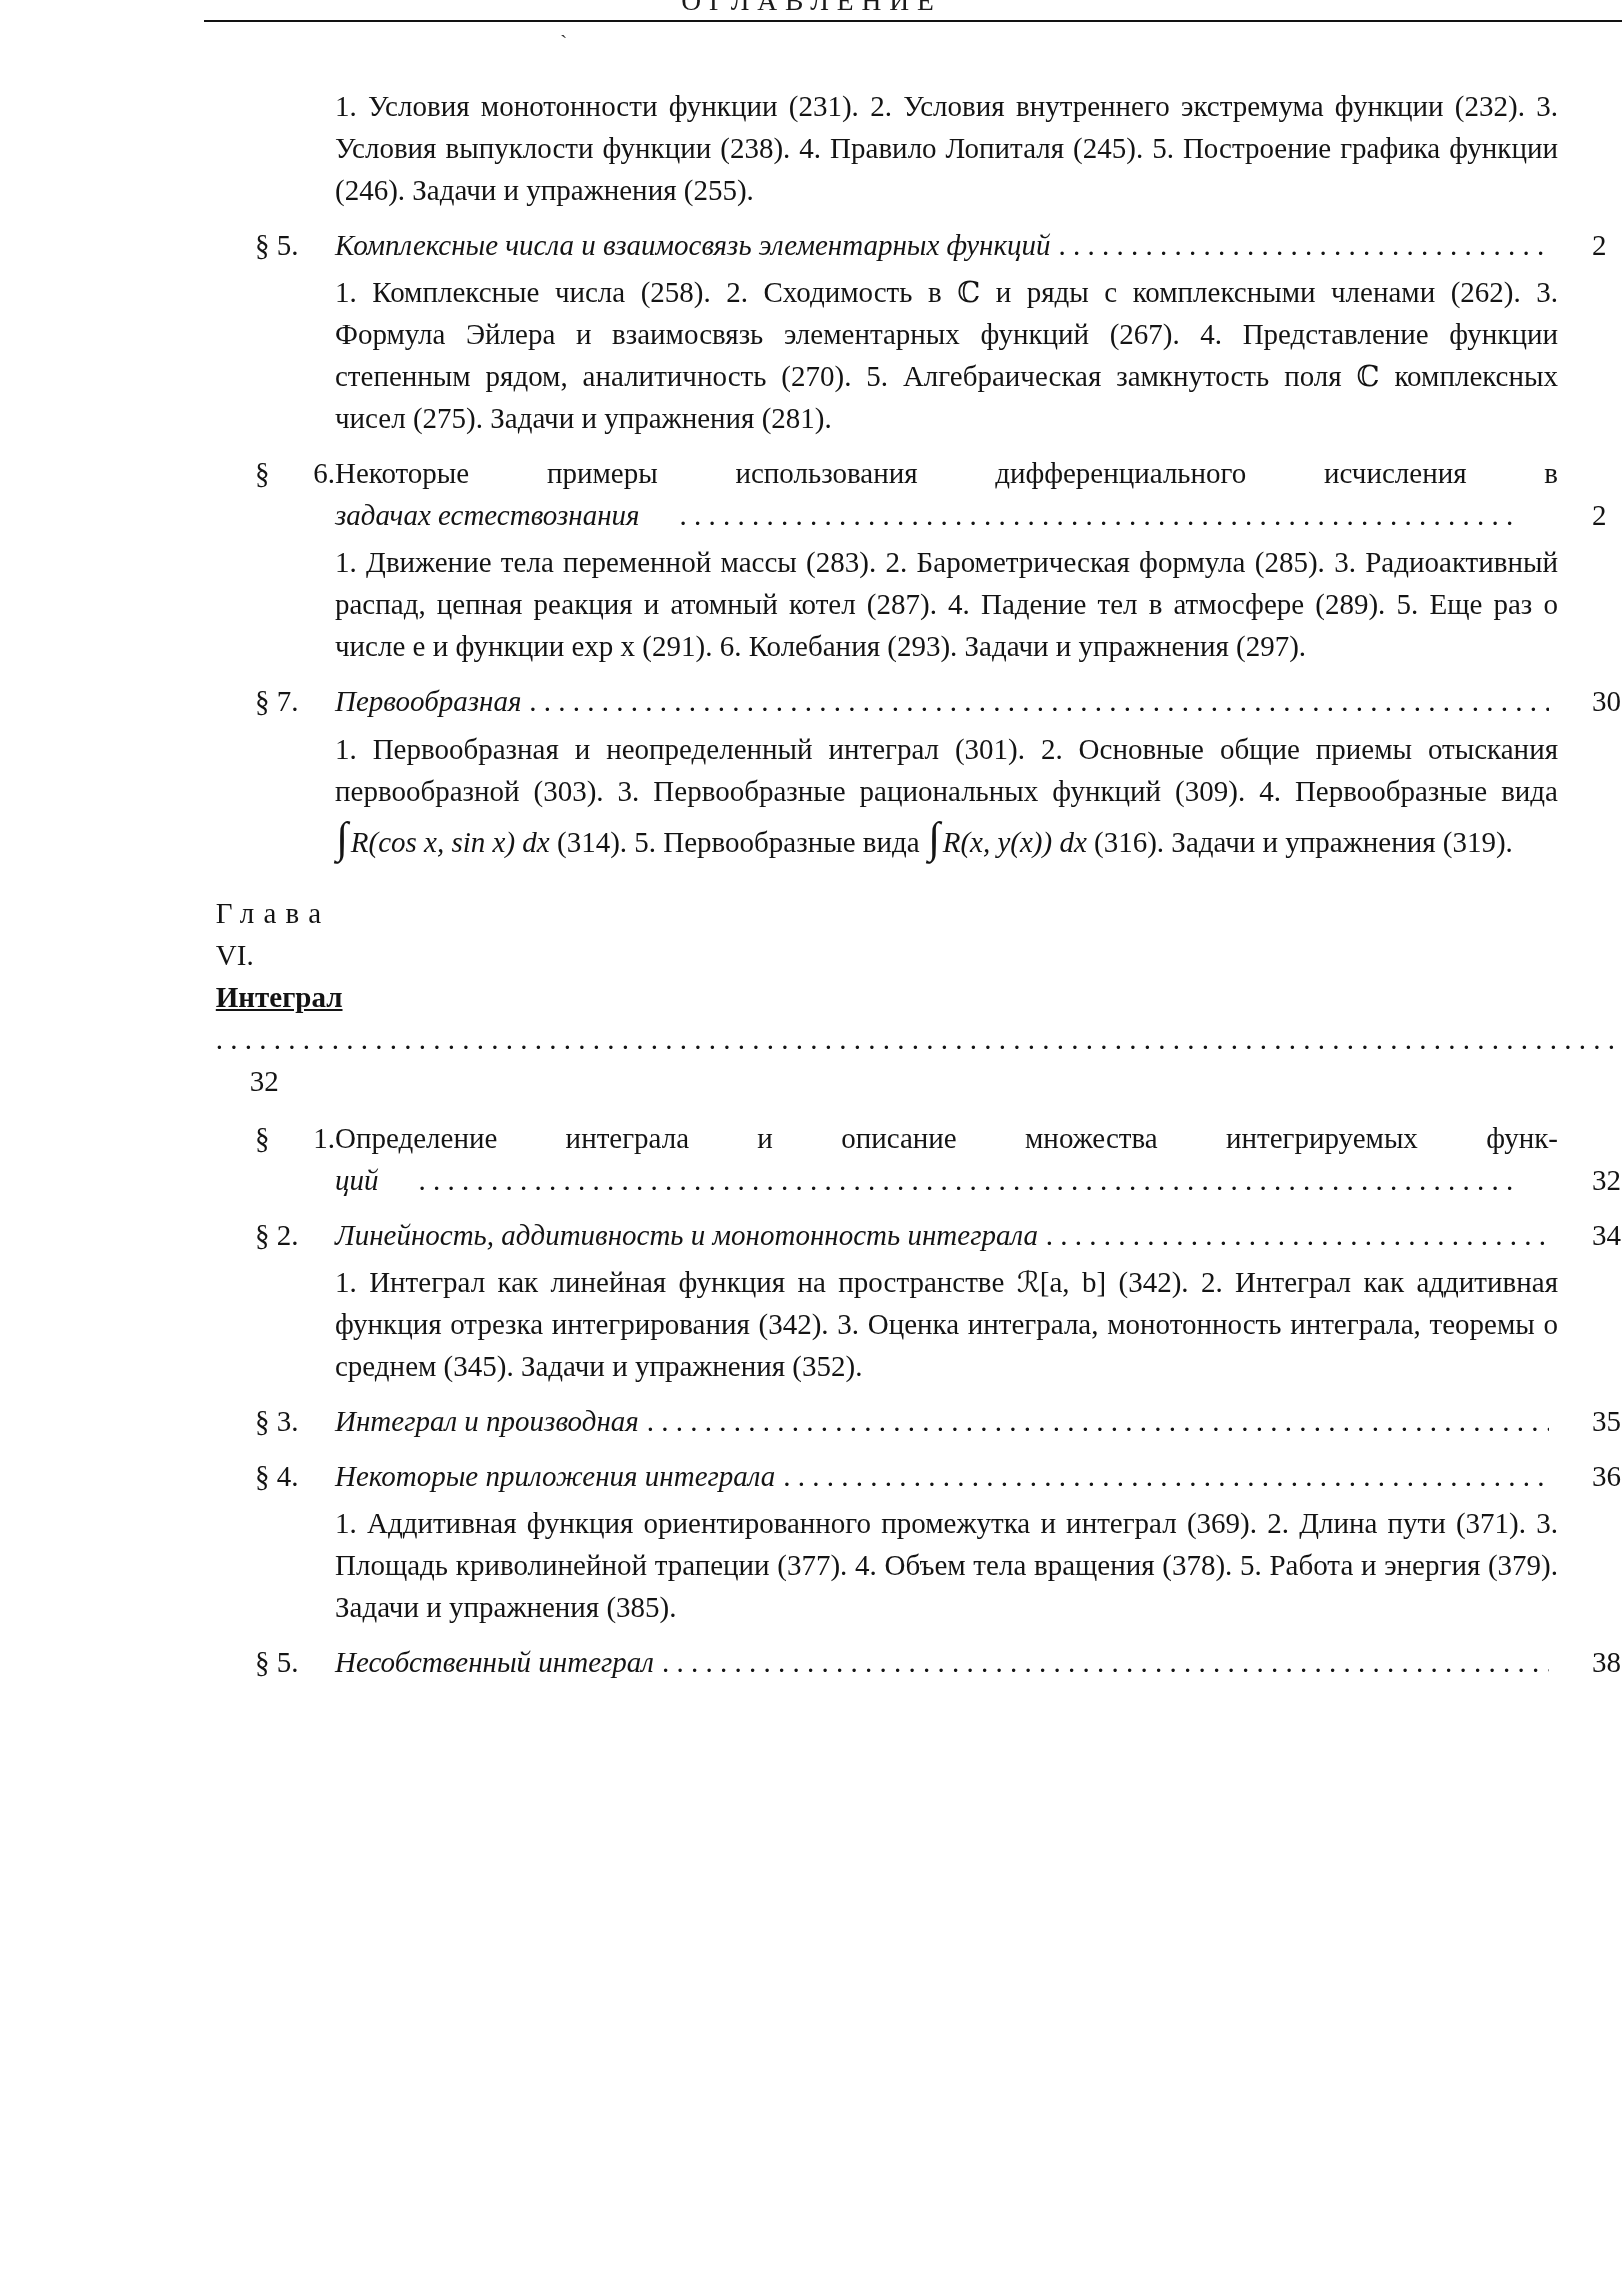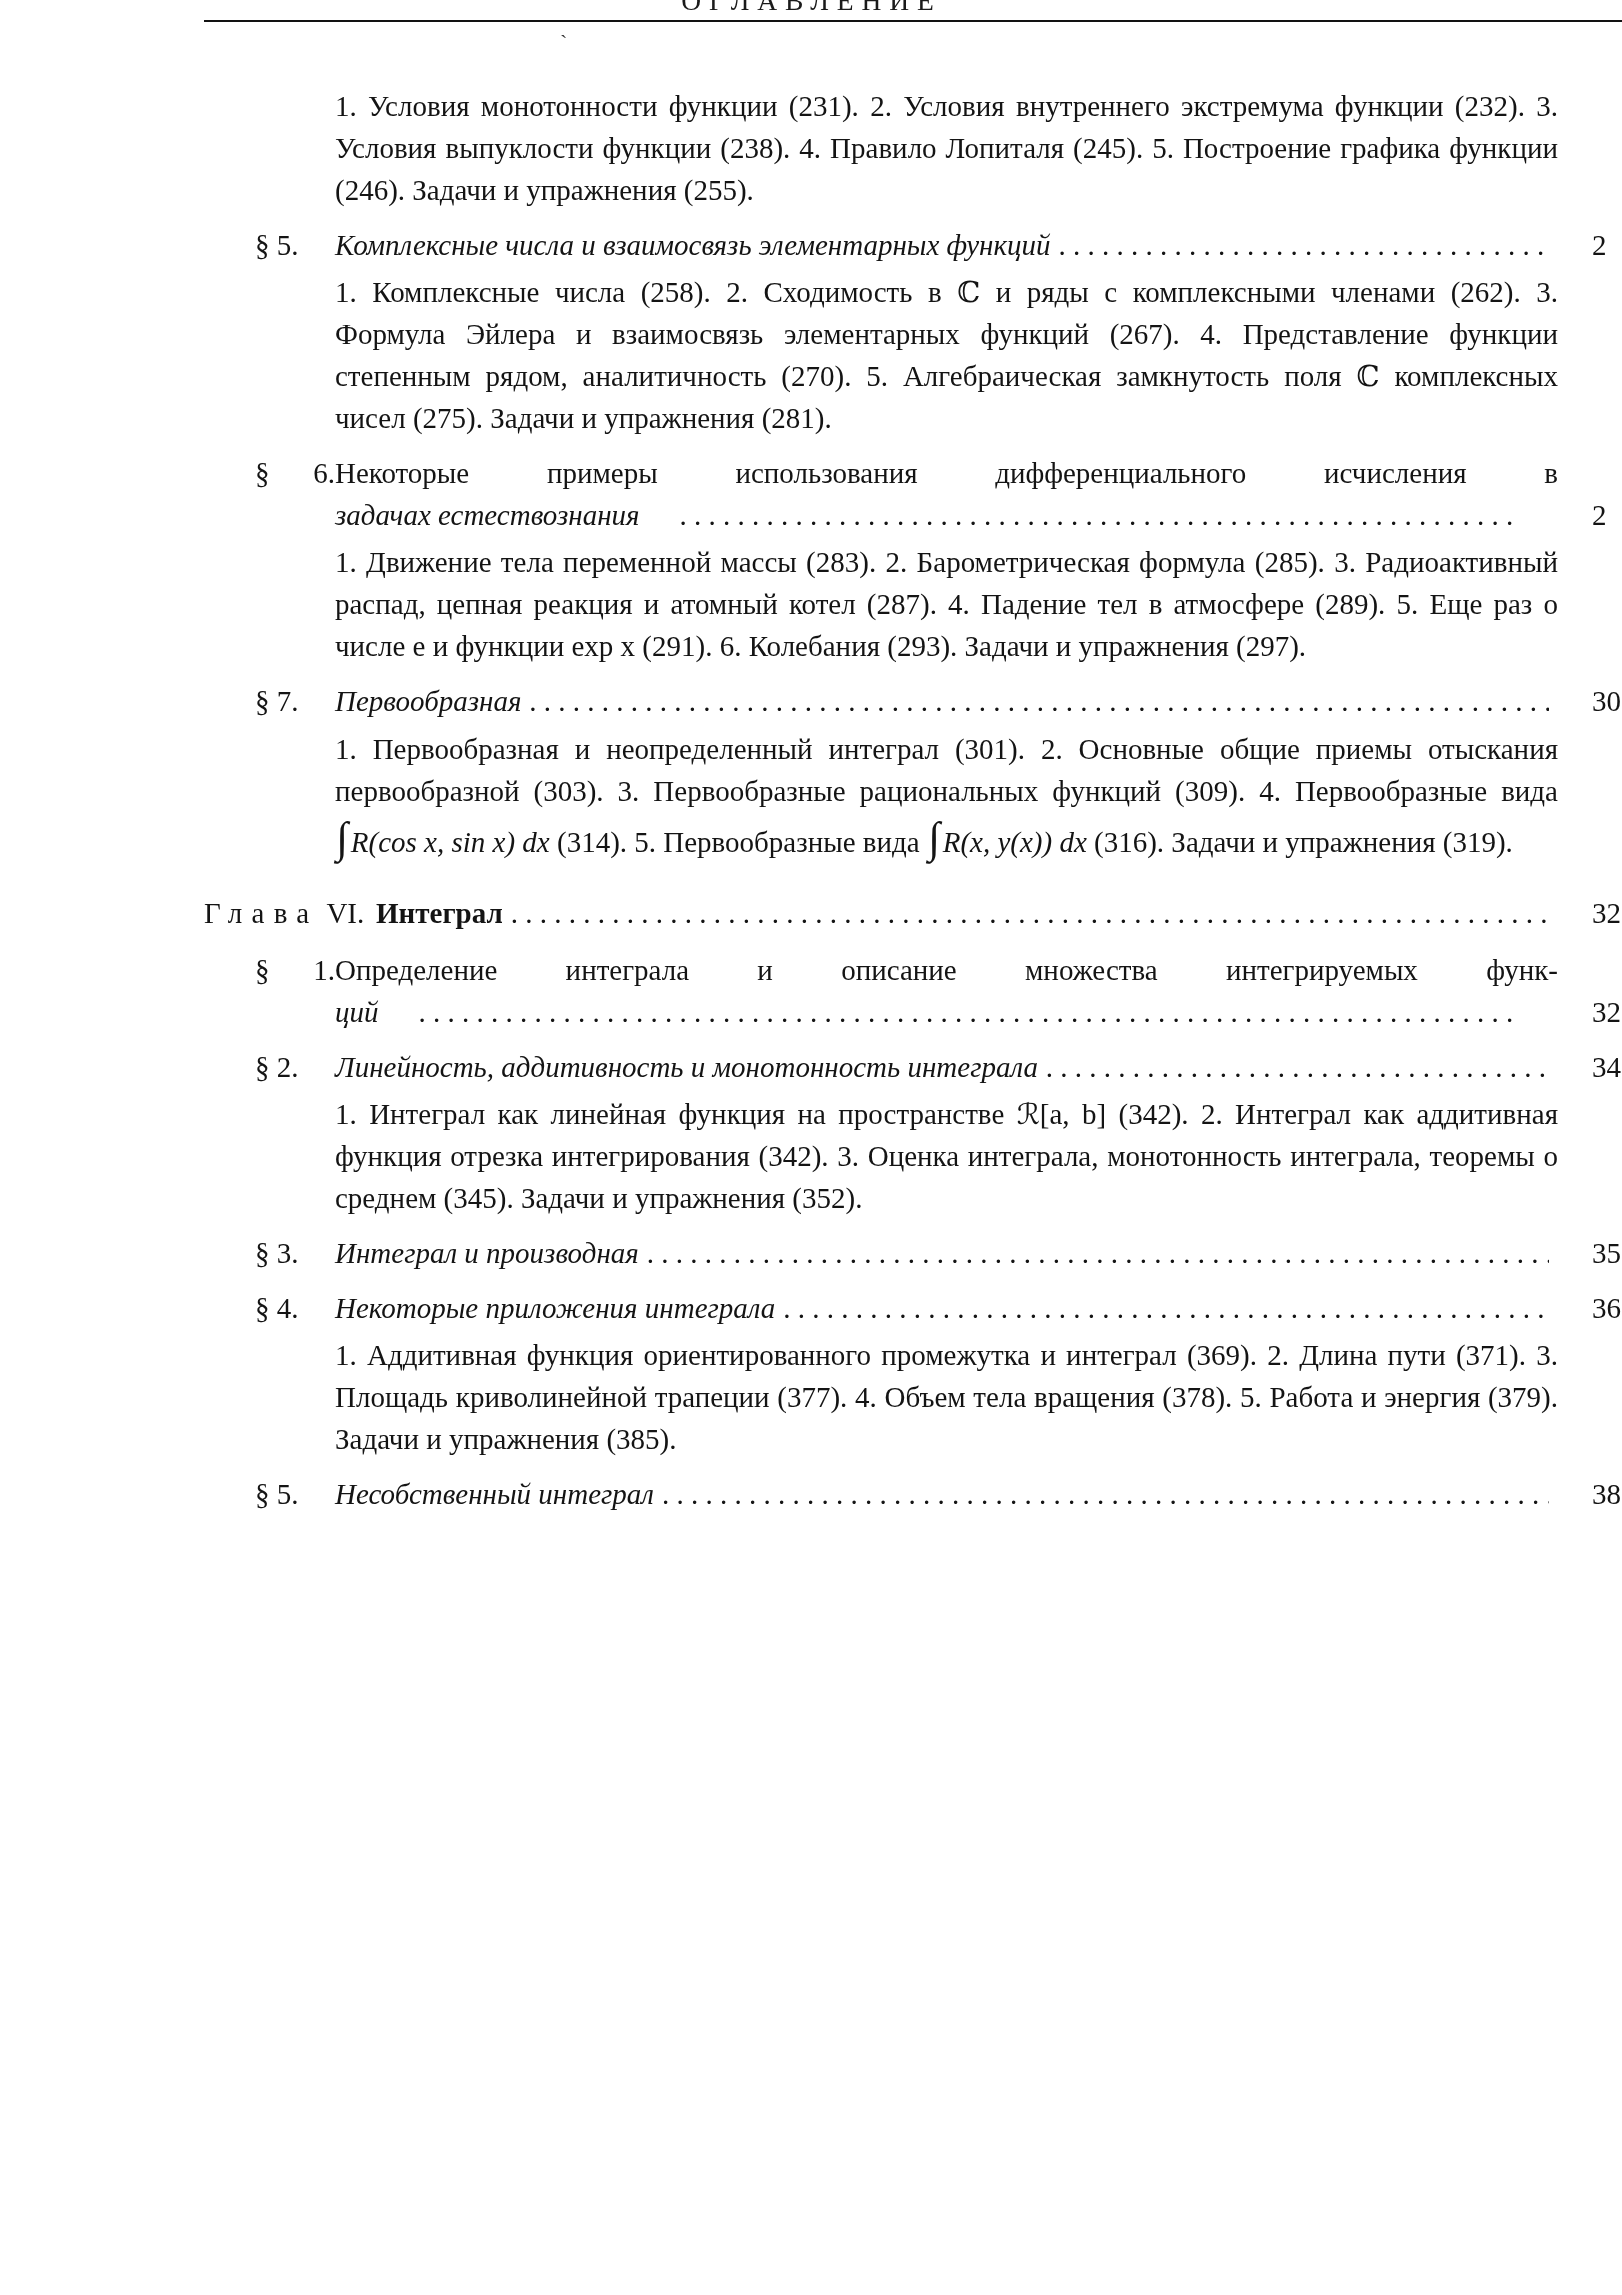--- a/index.html
+++ b/index.html
@@ -59,24 +59,25 @@
     margin:0 9.2px 0 7.9px; color:#141414;
   }
   .page {
     flex:none; width:65px; padding-left:34px;
     white-space:nowrap; overflow:hidden;
   }
 
   .chapter {
     display:flex; align-items:baseline;
     margin:29px 0 4px 204px;
+    flex-direction:column;
   }
   .ch-label { letter-spacing:0.32em; flex:none; }
   .ch-num { margin-left:7.9px; flex:none; }
-  .ch-title { font-weight:bold; margin-left:11.8px; flex:none; }
+  .ch-title { font-weight:bold; margin-left:11.8px; flex:none;text-decoration:underline; }
 
   .int {
     font-size:150%;
     line-height:1.15;
     padding:0 2.6px 0 1.3px;
   }
   .mathit { font-style:italic; }
 </style>
 </head>
 <body>

